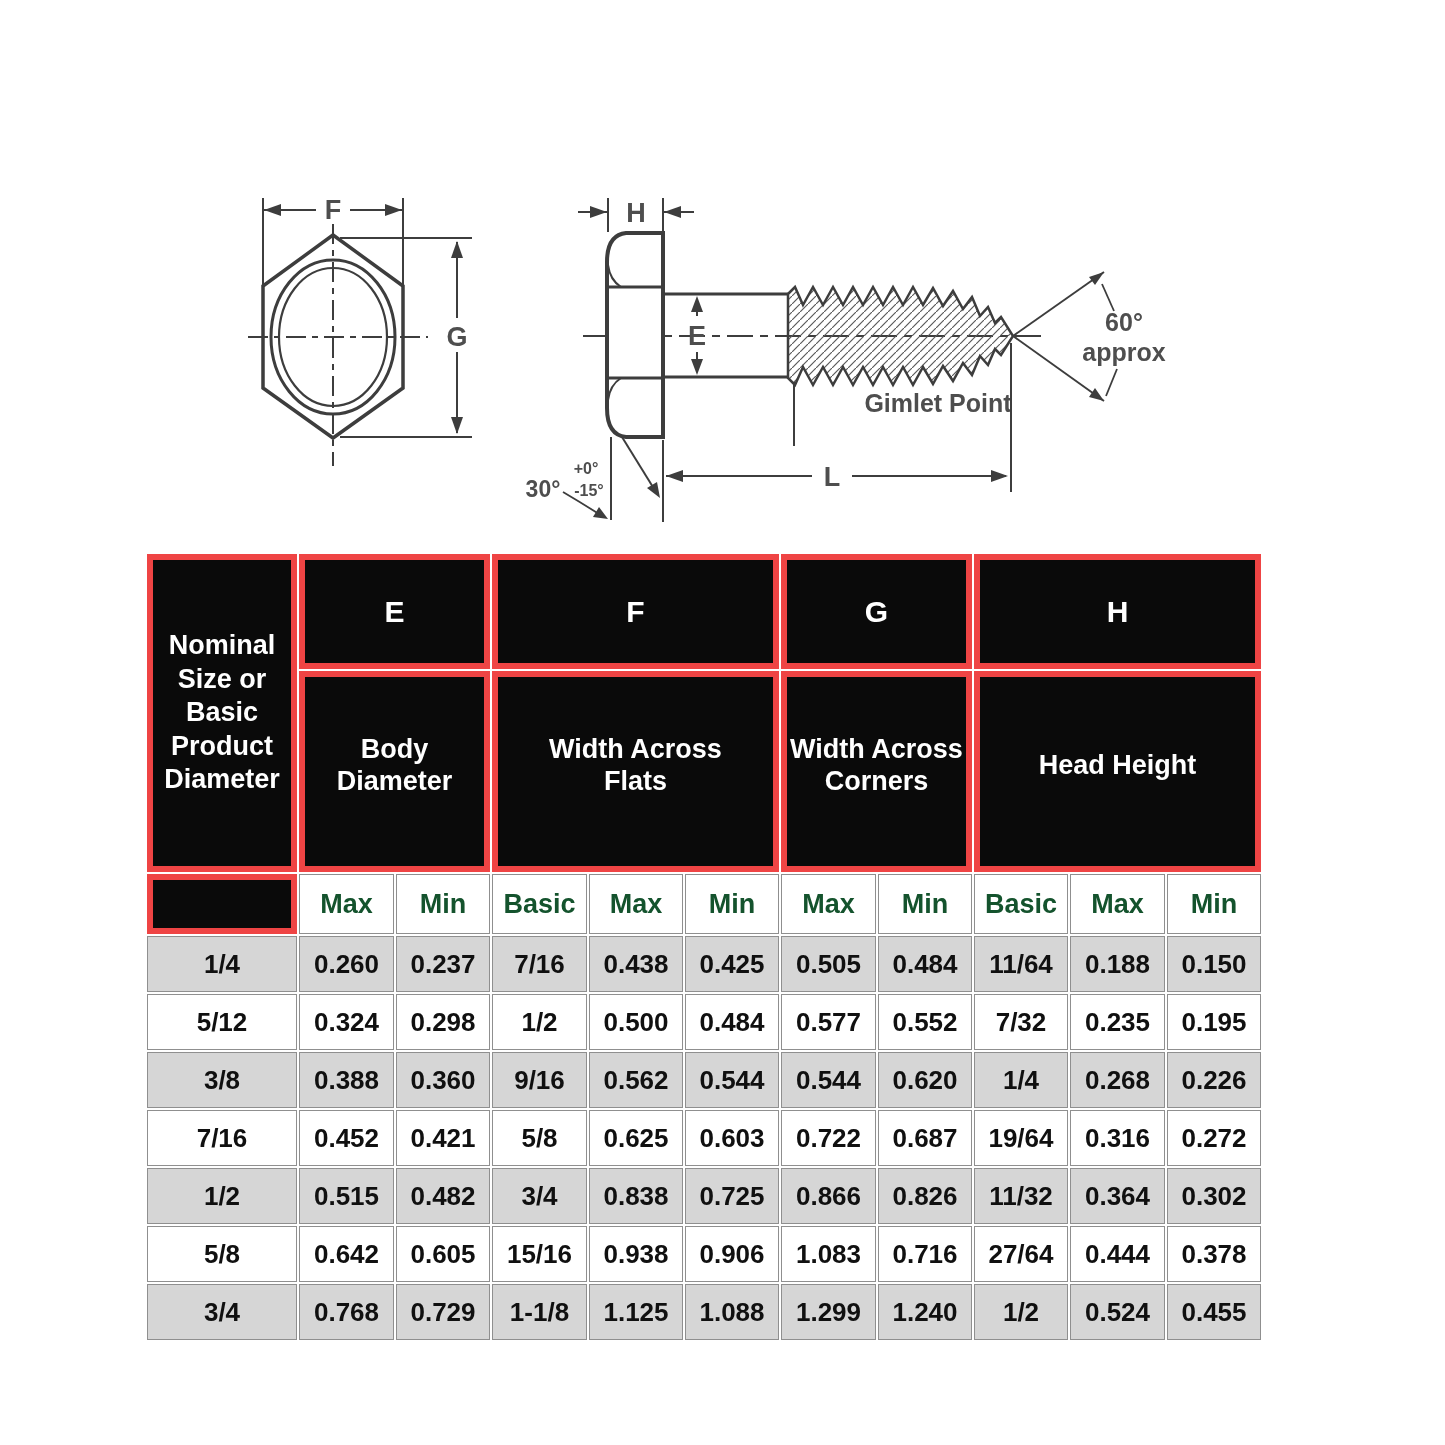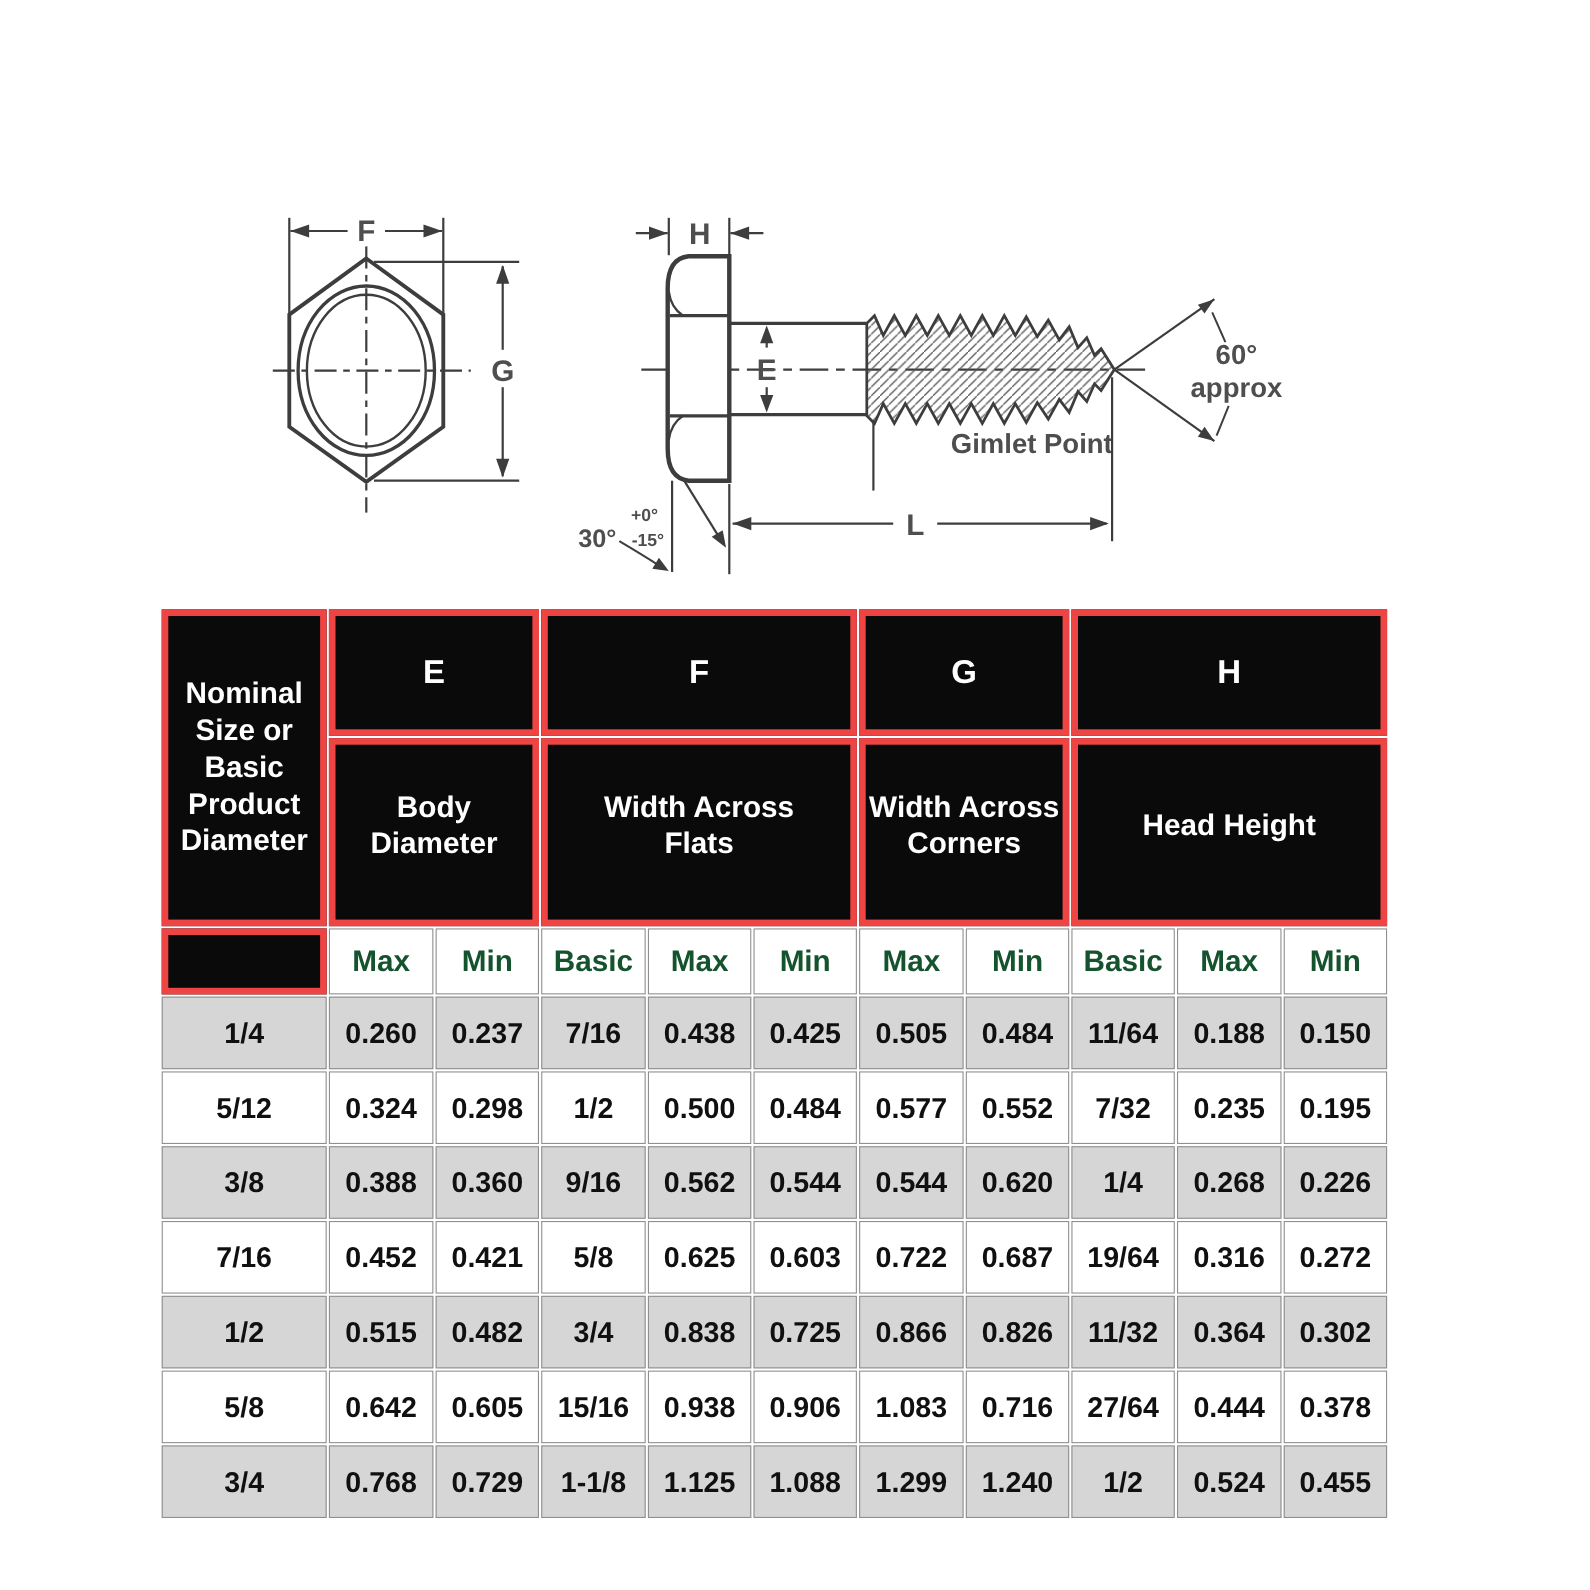--- a/index.html
+++ b/index.html
@@ -10,21 +10,21 @@
 
   table.spec{position:absolute;left:145px;top:552px;border-collapse:separate;border-spacing:2px;
              table-layout:fixed;background:#ffffff;}
   table.spec td{text-align:center;vertical-align:middle;box-sizing:border-box;overflow:hidden;}
   td.hdr{background:#0a0a0a;color:#ffffff;font-weight:700;border:6px solid #ef4444;}
   td.letter{font-size:30px;}
   td.gname{font-size:27px;vertical-align:bottom;padding-bottom:12px;white-space:pre-line;line-height:1.18;}
   td.corner{font-size:27px;white-space:pre-line;line-height:1.24;}
   tr.subrow td.sub{background:#ffffff;color:#14532d;font-size:27px;font-weight:700;
                    border:1px solid #8f8f8f;height:60px;}
-  tbody.data tr{height:66px;}
+  tbody.data tr{height:56px;}
   tbody.data td{font-size:26px;font-weight:700;color:#101010;border:1px solid #8f8f8f;}
   tr.row-gray td{background:#d6d6d6;}
   tr.row-white td{background:#ffffff;}
 </style>
 </head>
 <body>
 
 <div class="page">
 
   <svg class="drawing" viewBox="200 160 1000 380" xmlns="http://www.w3.org/2000/svg">
@@ -141,21 +141,21 @@
         <td class="hdr corner" rowspan="2">Nominal
 Size or
 Basic
 Product
 Diameter</td>
         <td class="hdr letter" colspan="2">E</td>
         <td class="hdr letter" colspan="3">F</td>
         <td class="hdr letter" colspan="2">G</td>
         <td class="hdr letter" colspan="3">H</td>
       </tr>
-      <tr style="height:171px;">
+      <tr style="height:201px;">
         <td class="hdr gname" colspan="2">Body
 Diameter</td>
         <td class="hdr gname" colspan="3">Width Across
 Flats</td>
         <td class="hdr gname" colspan="2">Width Across
 Corners</td>
         <td class="hdr gname" colspan="3">Head Height</td>
       </tr>
       <tr class="subrow" style="height:60px;">
         <td class="hdr"></td>

